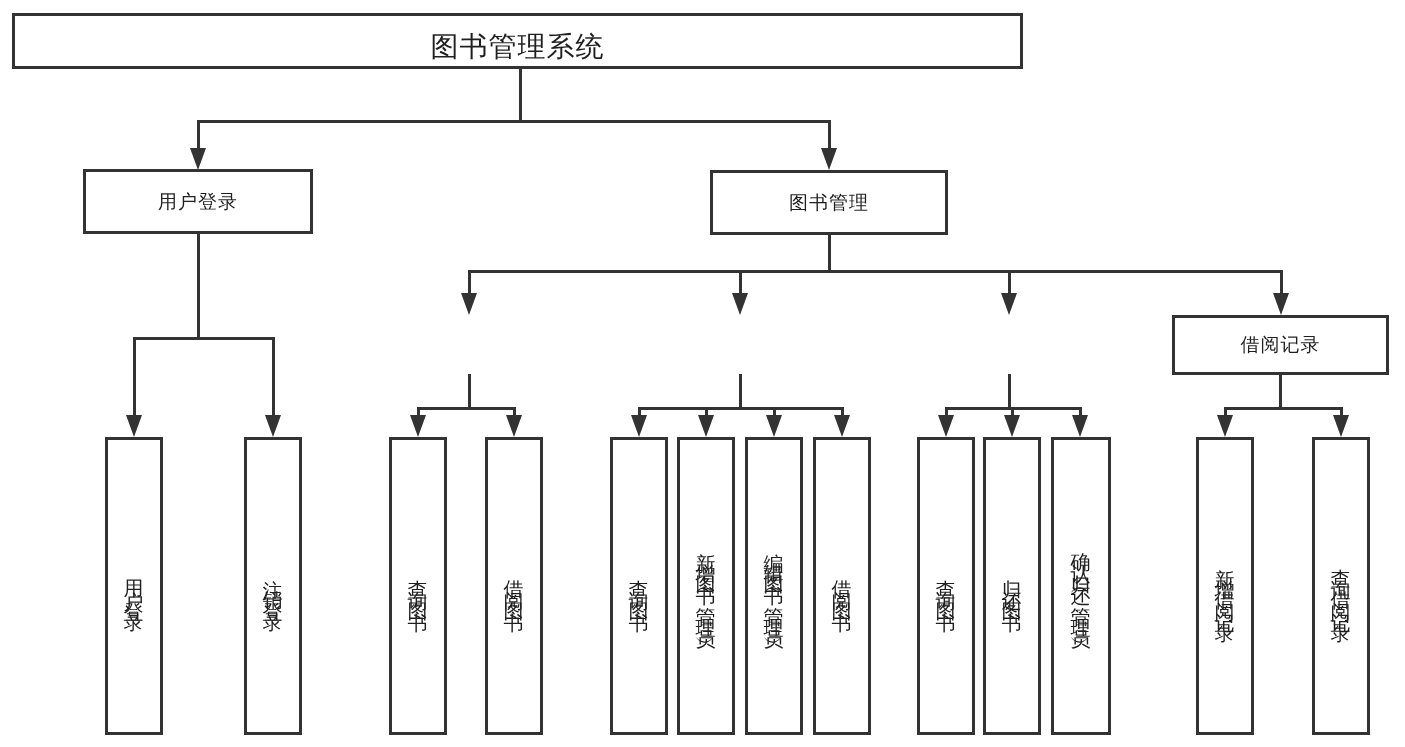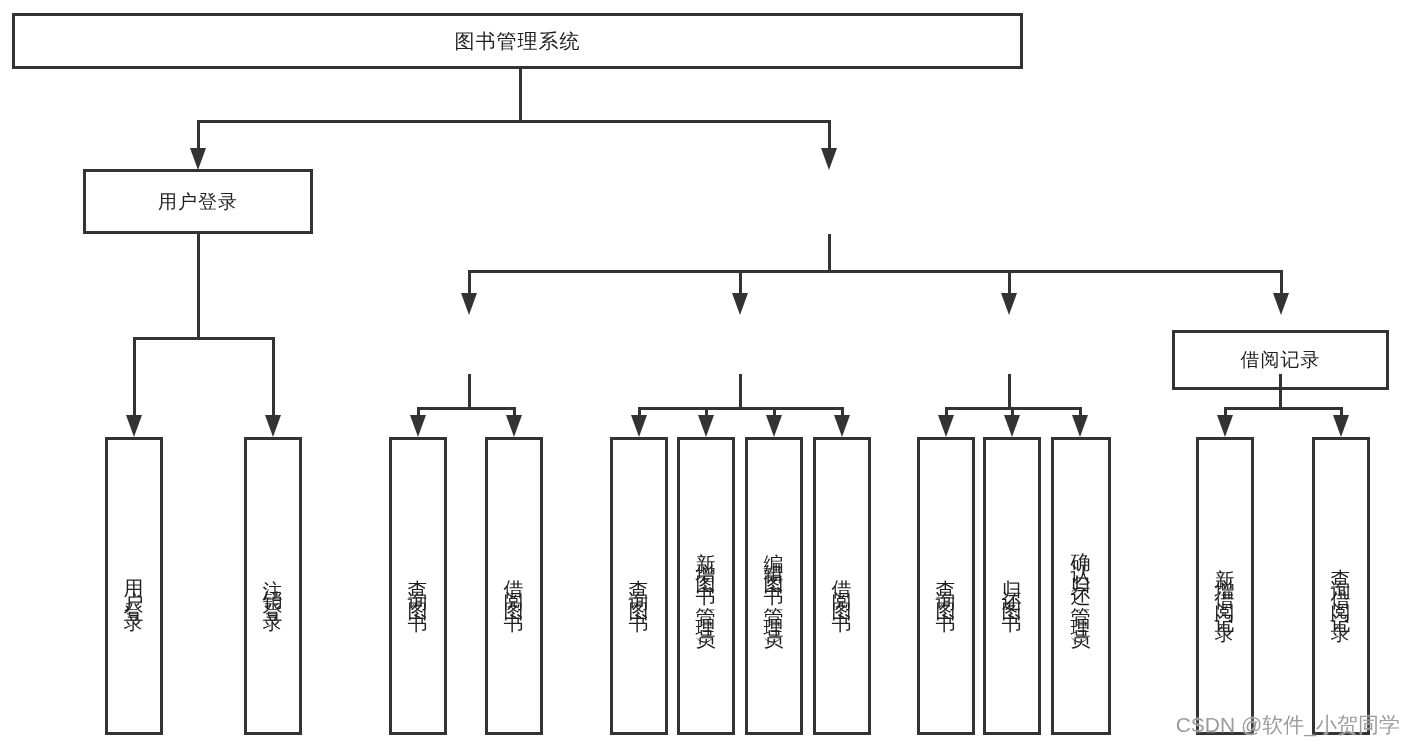--- a/index.html
+++ b/index.html
@@ -6,21 +6,21 @@
   .stage{
     position:relative;width:1405px;height:747px;background:#ffffff;
     font-family:"Liberation Sans","DejaVu Sans",sans-serif;overflow:hidden;
   }
   .node{
     position:absolute;background:#ffffff;border:3px solid #333333;
     box-sizing:border-box;display:flex;align-items:center;justify-content:center;
     color:#1f1f1f;
   }
   .hnode{font-size:19px;letter-spacing:1px;}
-  .rootnode{font-size:20px;letter-spacing:1px;}
+  .rootnode{font-size:28px;letter-spacing:1px;align-items:flex-end;}
   .leaf .vlabel{
     writing-mode:vertical-rl;text-orientation:mixed;
     font-size:20px;line-height:1;letter-spacing:11px;color:#1f1f1f;
   }
   .line{position:absolute;background:#333333;}
   .arrow{
     position:absolute;width:0;height:0;
     border-left:8px solid transparent;border-right:8px solid transparent;
     border-top:22px solid #333333;
   }
@@ -34,22 +34,25 @@
 
 <div class="stage">
 
   <div class="node rootnode" style="left:12px;top:13px;width:1011px;height:56px">
     <span>图书管理系统</span>
   </div>
 
   <div class="node hnode" style="left:83px;top:169px;width:230px;height:65px">
     <span>用户登录</span>
   </div>
+  <div class="node hnode" style="left:710px;top:170px;width:238px;height:65px">
+    <span>图书管理</span>
+  </div>
 
-  <div class="node hnode" style="left:1172px;top:330px;width:217px;height:60px">
+  <div class="node hnode" style="left:1172px;top:315px;width:217px;height:60px">
     <span>借阅记录</span>
   </div>
 
   <div class="node leaf" style="left:105px;top:437px;width:58px;height:298px">
     <span class="vlabel">用户登录</span>
   </div>
   <div class="node leaf" style="left:244px;top:437px;width:58px;height:298px">
     <span class="vlabel">注销登录</span>
   </div>
 
@@ -138,14 +141,13 @@
       <div class="line" style="left: 1078.5px; top: 408px; width: 3px; height: 11px;"></div>
       <div class="arrow" style="left: 1072px; top: 415px;"></div>
       <div class="line" style="left: 1278.5px; top: 374px; width: 3px; height: 34px;"></div>
       <div class="line" style="left: 1223.5px; top: 406.5px; width: 119px; height: 3px;"></div>
       <div class="line" style="left: 1223.5px; top: 408px; width: 3px; height: 11px;"></div>
       <div class="arrow" style="left: 1217px; top: 415px;"></div>
       <div class="line" style="left: 1339.5px; top: 408px; width: 3px; height: 11px;"></div>
       <div class="arrow" style="left: 1333px; top: 415px;"></div>
     </div>
 
-  <div class="watermark">CSDN @软件_小贺同学</div>
 </div>
 
 </body></html>

